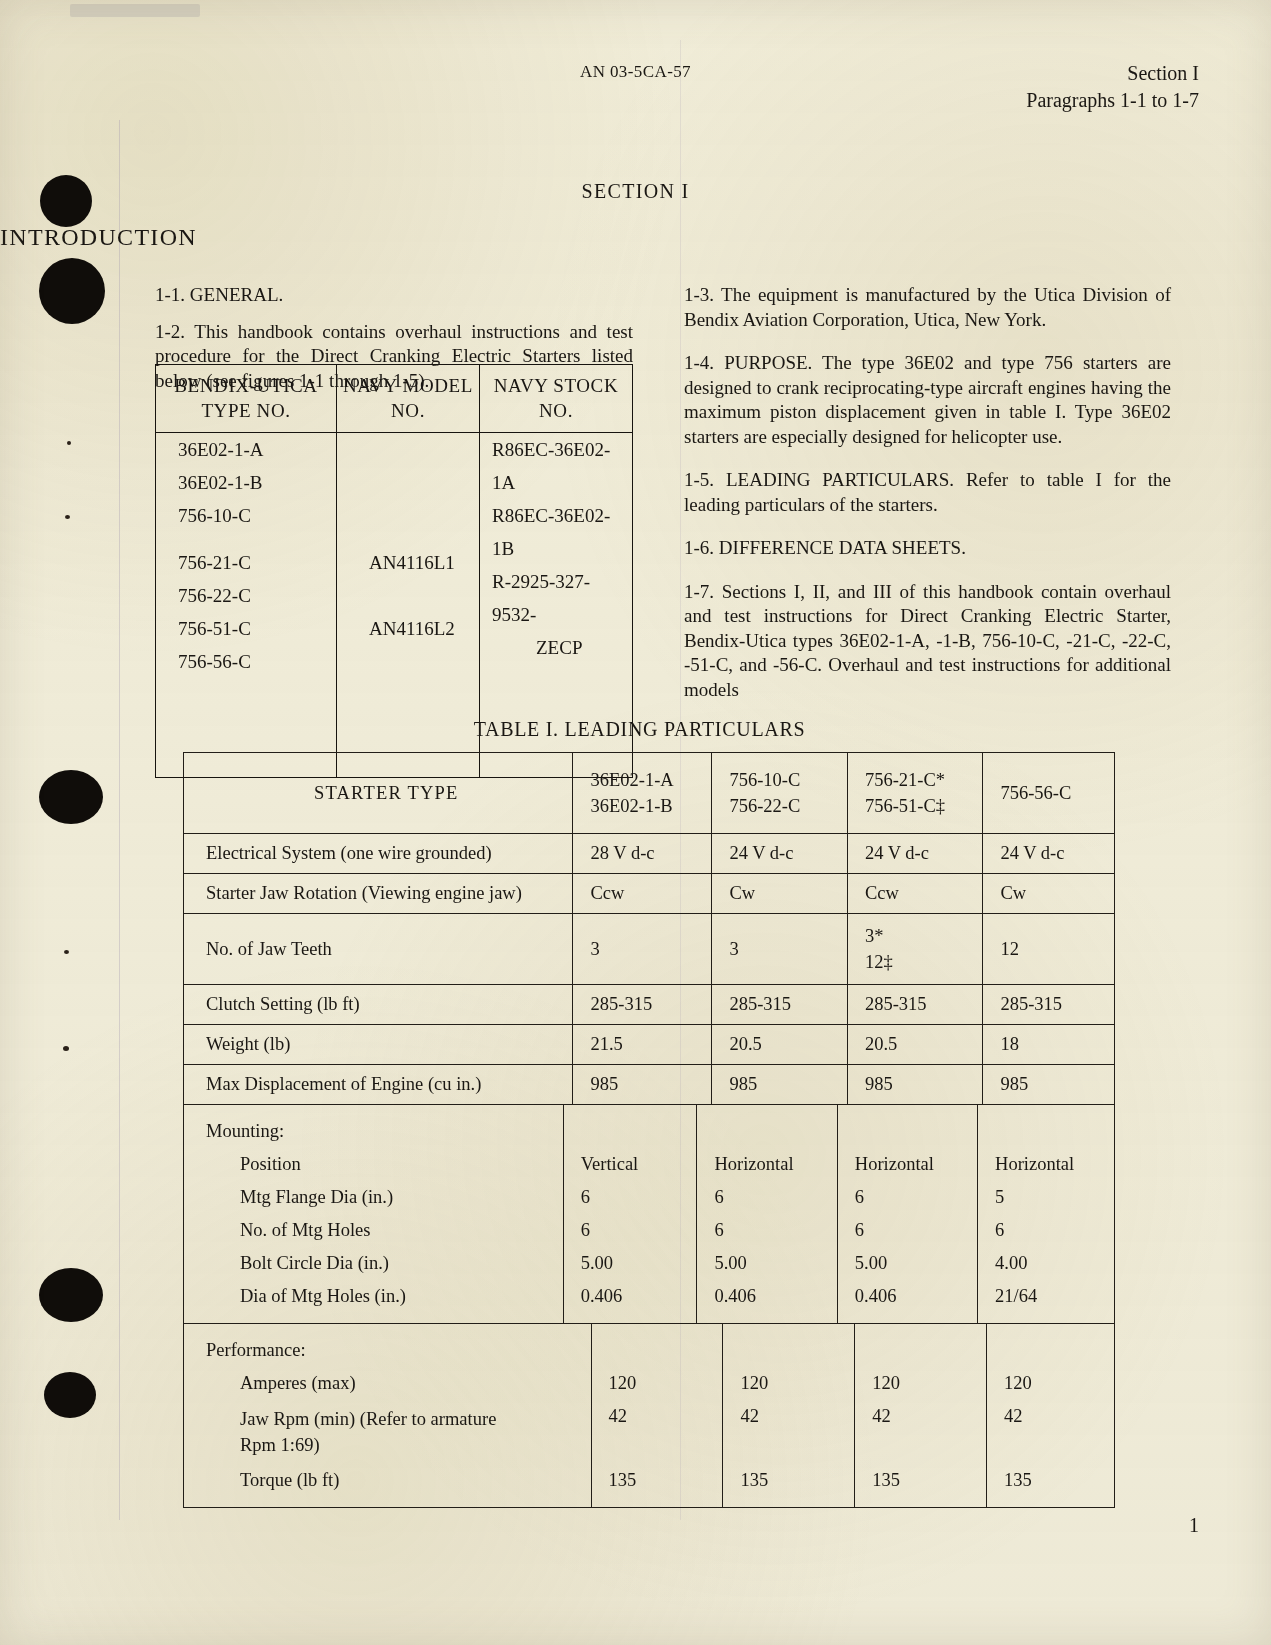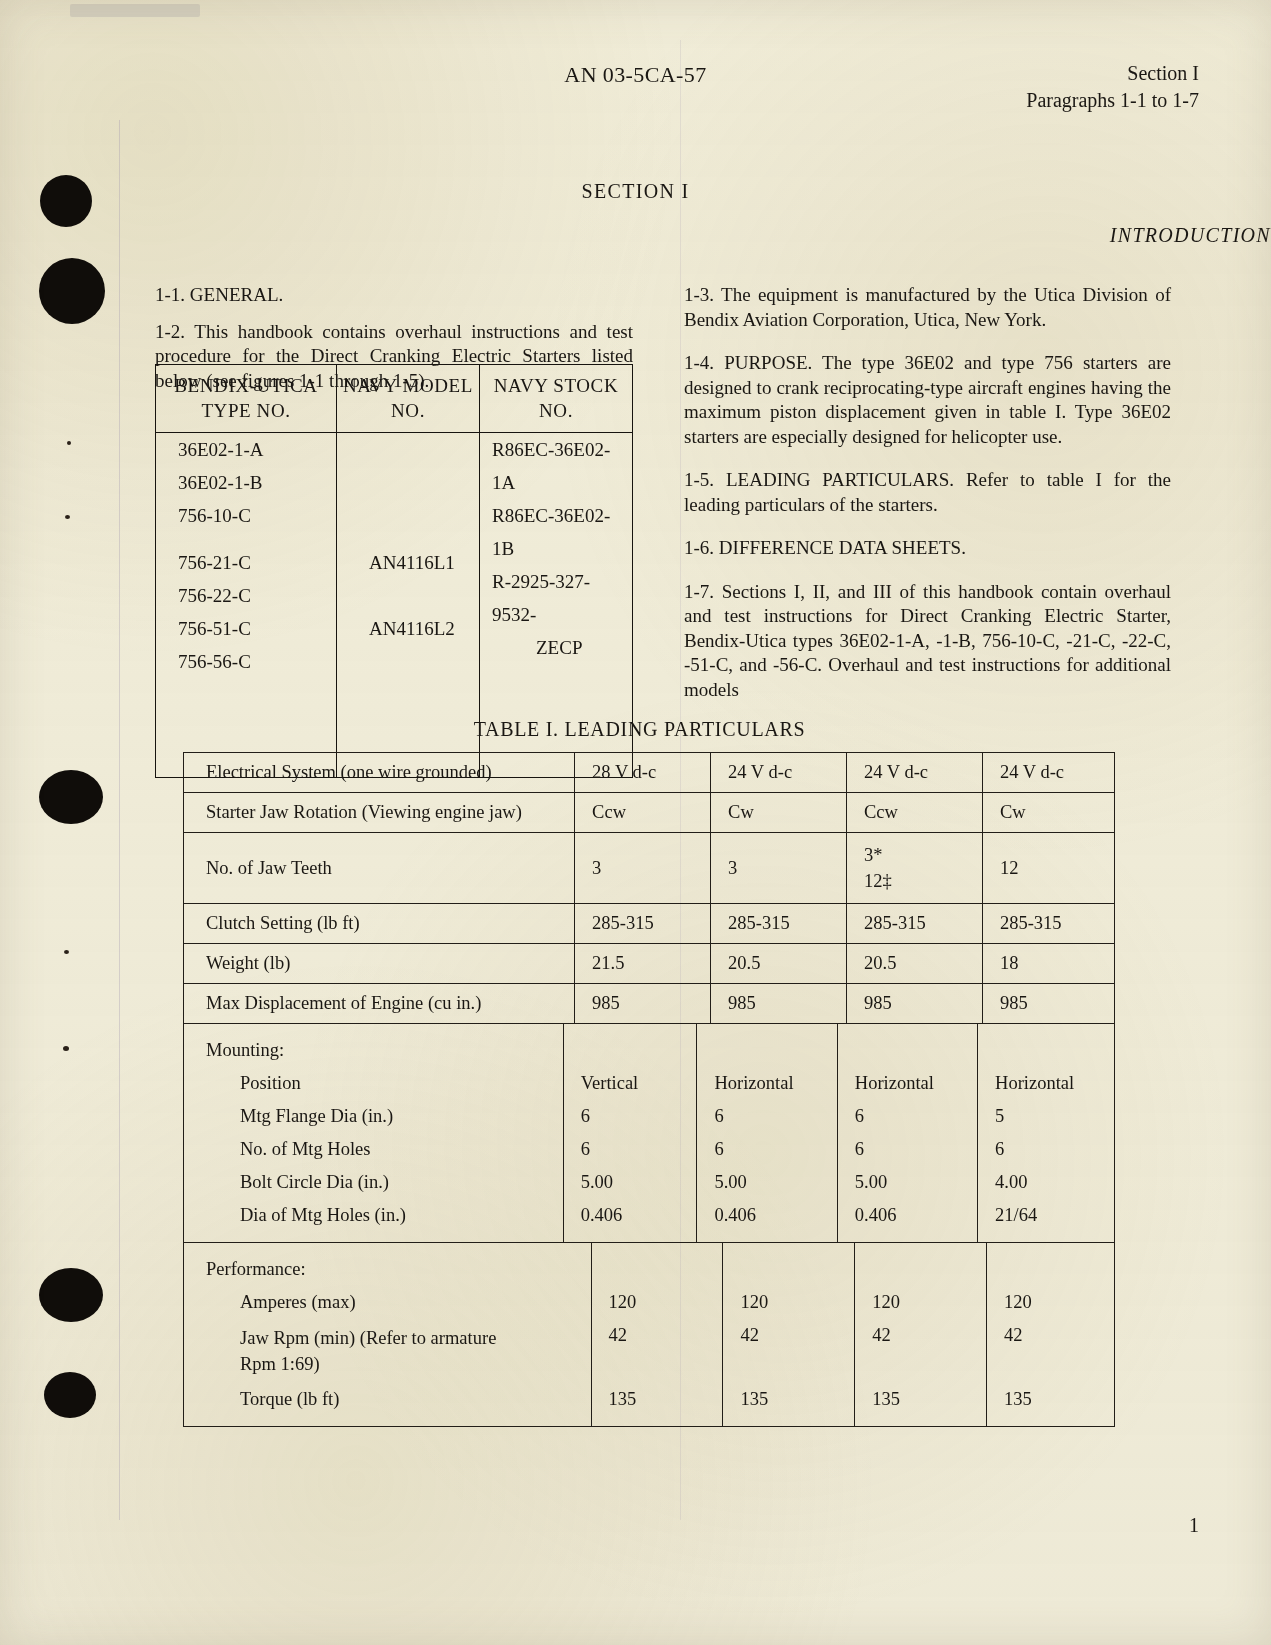--- a/index.html
+++ b/index.html
@@ -60,21 +60,21 @@
     width: 1px;
     background: rgba(150,140,170,.30);
   }
 
   
   .hdr-doc {
     position: absolute;
     left: 0; top: 62px;
     width: 1271px;
     text-align: center;
-    font-size: 22px;
+    font-size: 17px;
     letter-spacing: .4px;
   }
   .hdr-right {
     position: absolute;
     right: 72px; top: 60px;
     text-align: right;
     font-size: 20px;
     line-height: 27px;
   }
 
@@ -84,24 +84,23 @@
     left: 0; top: 180px;
     width: 1271px;
     text-align: center;
     font-size: 20px;
     letter-spacing: 1.3px;
   }
   .sec-sub {
     position: absolute;
     left: 0; top: 224px;
     width: 1271px;
-    text-align: right;
-    font-size: 20px;
+    text-align: left;
+    font-size: 24px;
     letter-spacing: 1.3px;
-    font-style: italic;
   }
 
   
   .col-left {
     position: absolute;
     left: 155px; top: 283px;
     width: 478px;
   }
   .col-right {
     position: absolute;
@@ -311,20 +310,38 @@
         </td>
       </tr>
     </tbody>
   </table>
 
   <div class="tbl-caption">TABLE I.  LEADING PARTICULARS</div>
 
   <table class="tbl-lp">
     <tbody>
 
+      <tr class="hdr-row">
+        <td class="label">STARTER TYPE</td>
+        <td class="val">
+          <div>36E02-1-A</div>
+          <div>36E02-1-B</div>
+        </td>
+        <td class="val">
+          <div>756-10-C</div>
+          <div>756-22-C</div>
+        </td>
+        <td class="val">
+          <div>756-21-C*</div>
+          <div>756-51-C‡</div>
+        </td>
+        <td class="val-wide">
+          <div>756-56-C</div>
+        </td>
+      </tr>
 
       <tr>
         <td class="label">Electrical System (one wire grounded)</td>
         <td class="val">28 V d-c</td>
         <td class="val">24 V d-c</td>
         <td class="val">24 V d-c</td>
         <td class="val-wide">24 V d-c</td>
       </tr>
       <tr>
         <td class="label">Starter Jaw Rotation (Viewing engine jaw)</td>

